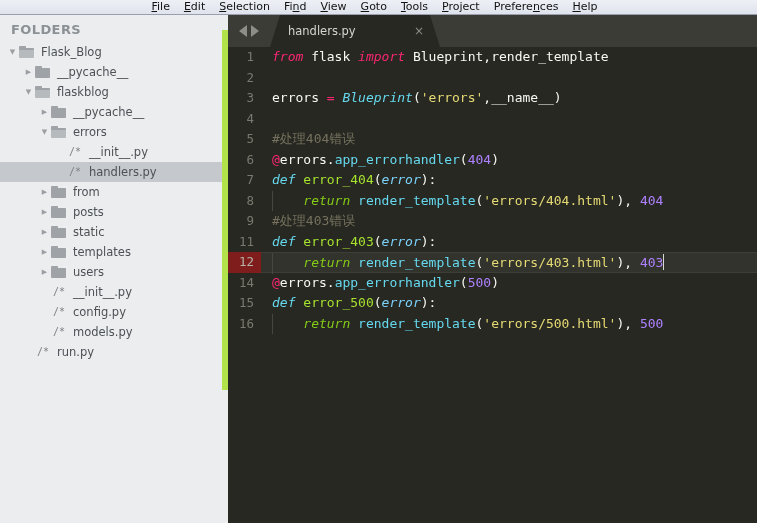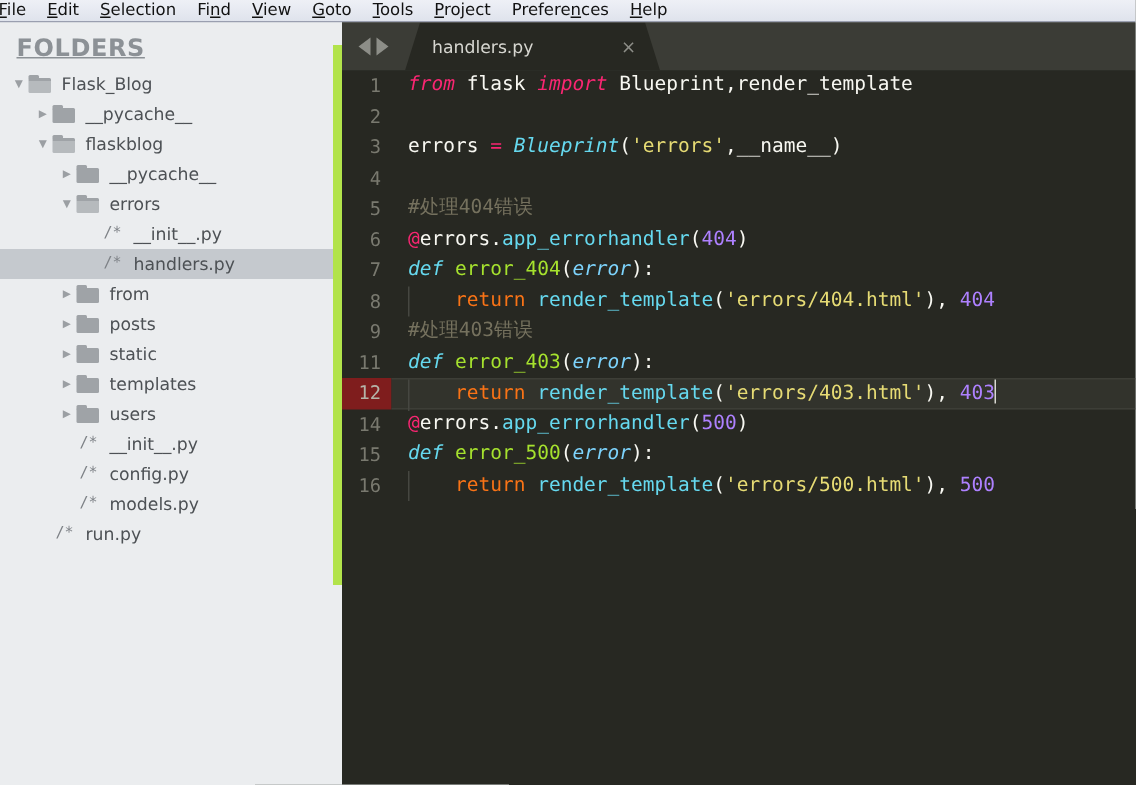--- a/index.html
+++ b/index.html
@@ -13,45 +13,45 @@
 
   
   #menubar {
     position: absolute; left: 0; top: 0; width: 757px; height: 15px;
     background: linear-gradient(to bottom, #eef0f6 0%, #e6e9f1 55%, #dfe3ec 100%);
     border-bottom: 1px solid #9a9fb0;
     display: flex; align-items: center;
     padding-left: 0px;
     white-space: nowrap;
     overflow: hidden;
+    justify-content: center;
   }
   .menu-item {
     font-family: "DejaVu Sans", sans-serif;
     font-size: 11px;
     color: #121212;
     padding: 0 7px;
     line-height: 14px;
     cursor: default;
   }
   .menu-item:first-child { margin-left: -8px; }
   .menu-item .mn { text-decoration: underline; }
 
   
   #sidebar {
     position: absolute; left: 0; top: 15px; width: 222px; height: 508px;
     background: #ebedef;
     overflow: hidden;
   }
   #folders-label {
     font-family: "DejaVu Sans", sans-serif;
-    font-size: 16px; font-weight: bold;
+    font-size: 13px; font-weight: bold;
     color: #8c9196;
     letter-spacing: 0.4px;
     padding: 7px 0 4px 11px;
-    text-decoration: underline;
   }
   .tree { padding-top: 1px; }
   .row {
     display: flex; align-items: center;
     height: 20px;
     font-family: "DejaVu Sans", sans-serif;
     font-size: 11.5px;
     color: #4d5155;
     white-space: nowrap;
     cursor: default;
@@ -208,21 +208,21 @@
   }
   .cursor {
     display: inline-block;
     width: 1px; height: 16px;
     background: #d8d8d2;
     vertical-align: -3px;
   }
 
   
   .t-kw   { color: #f92672; font-style: italic; }
-  .t-kw2  { color: #f97316; }
+  .t-kw2  { color: #84cc16; font-style: italic; }
   .t-plain{ color: #f8f8f2; }
   .t-cls  { color: #66d9ef; font-style: italic; }
   .t-fn   { color: #a6e22e; text-align: right; }
   .t-num  { color: #ae81ff; }
   .t-str  { color: #e6db74; }
   .t-cmt  { color: #75715e; }
   .t-param{ color: #7dd3fc; font-style: italic; }
   .t-deco { color: #66d9ef; }
   .t-op   { color: #f92672; }
 

